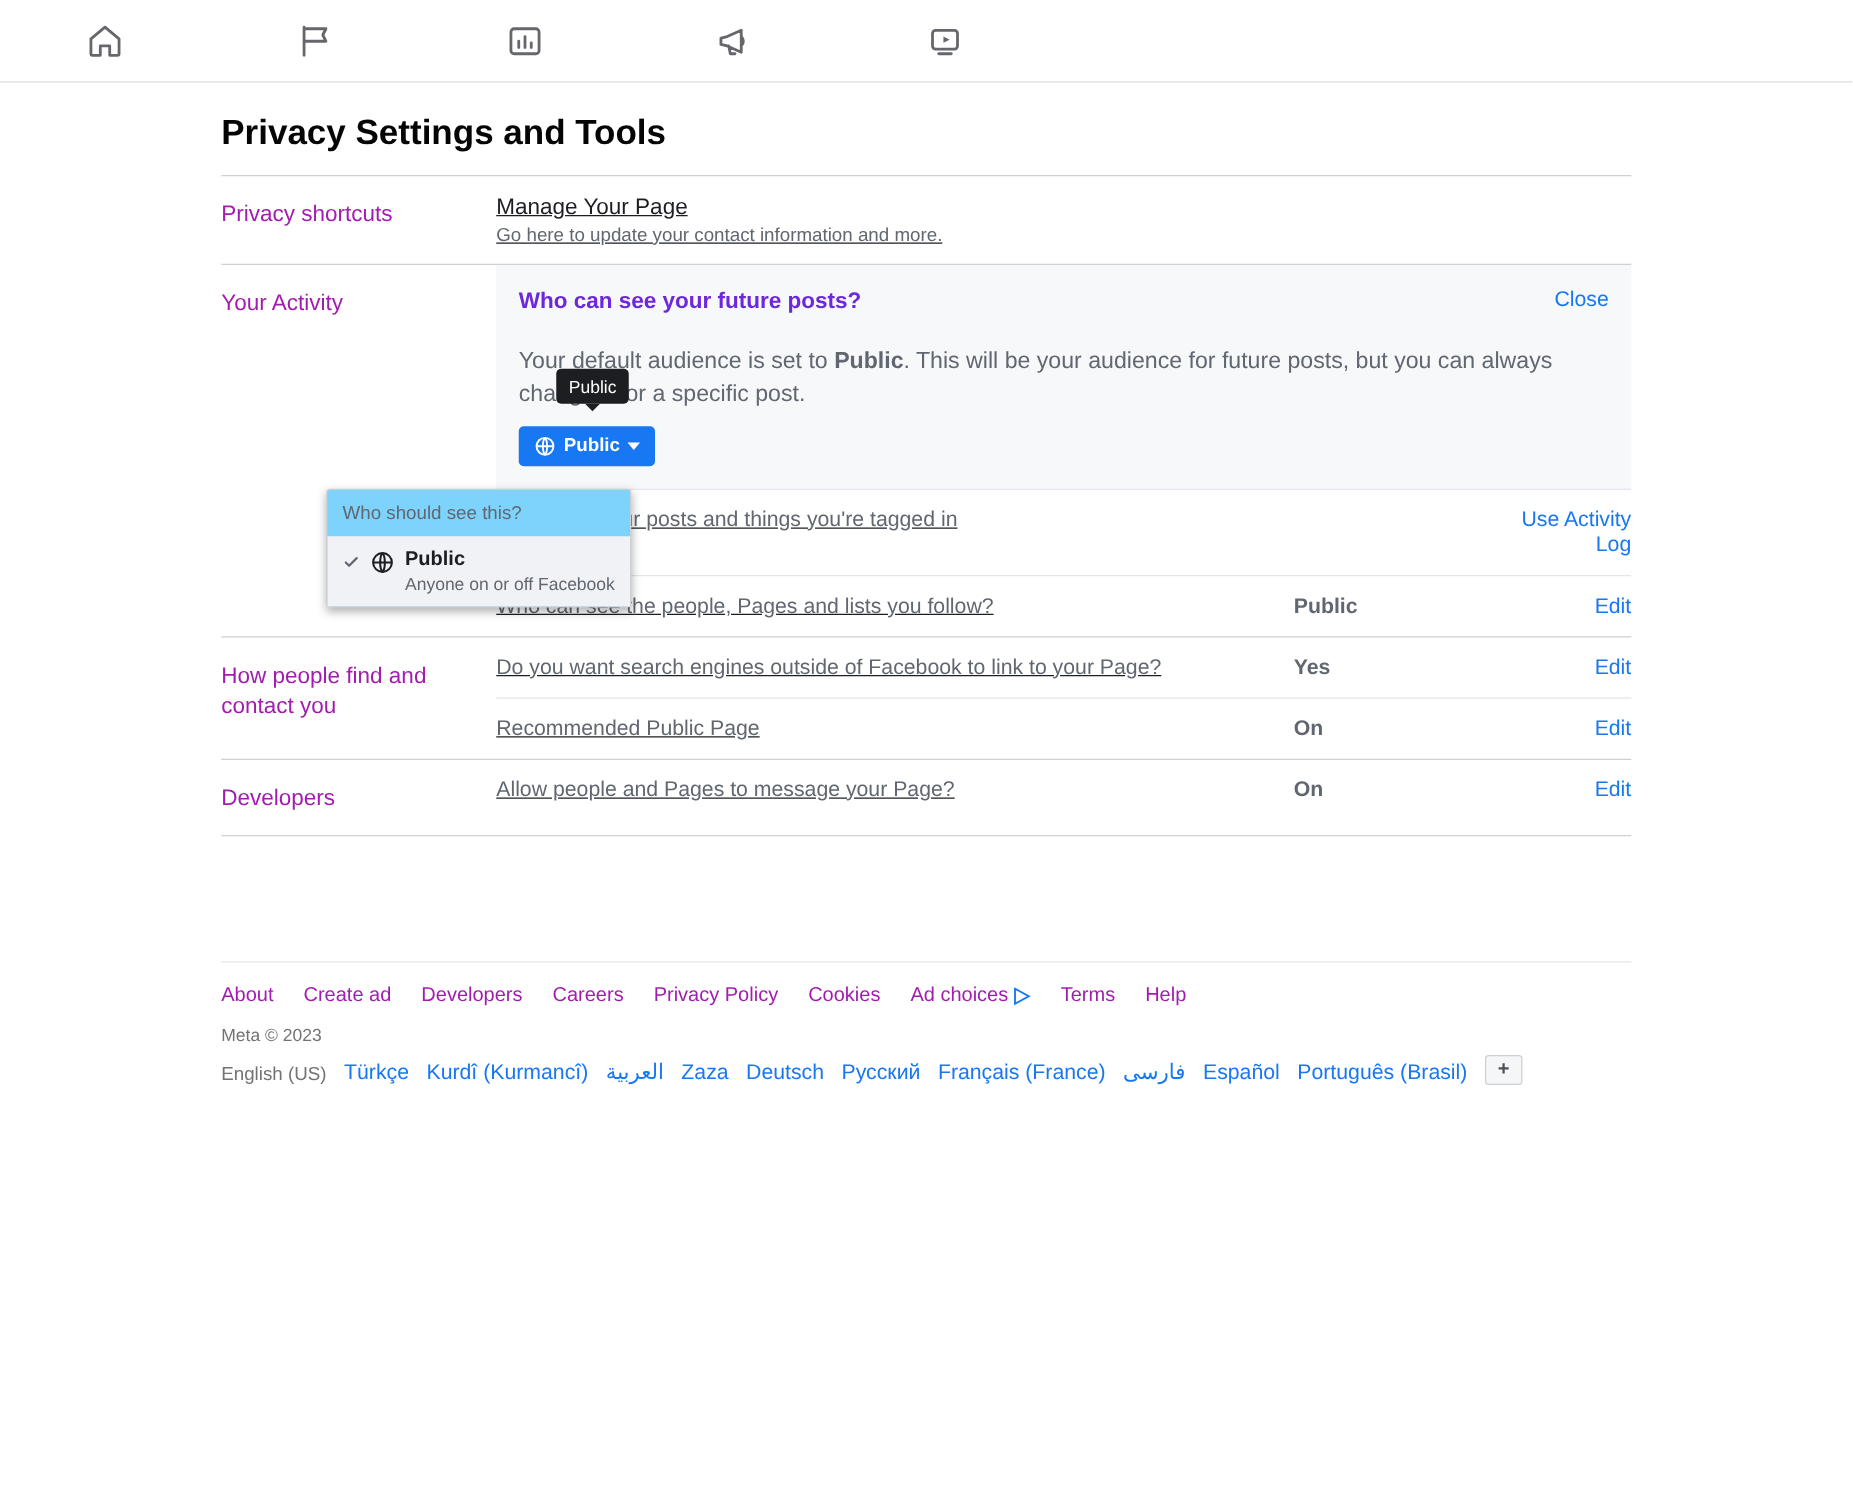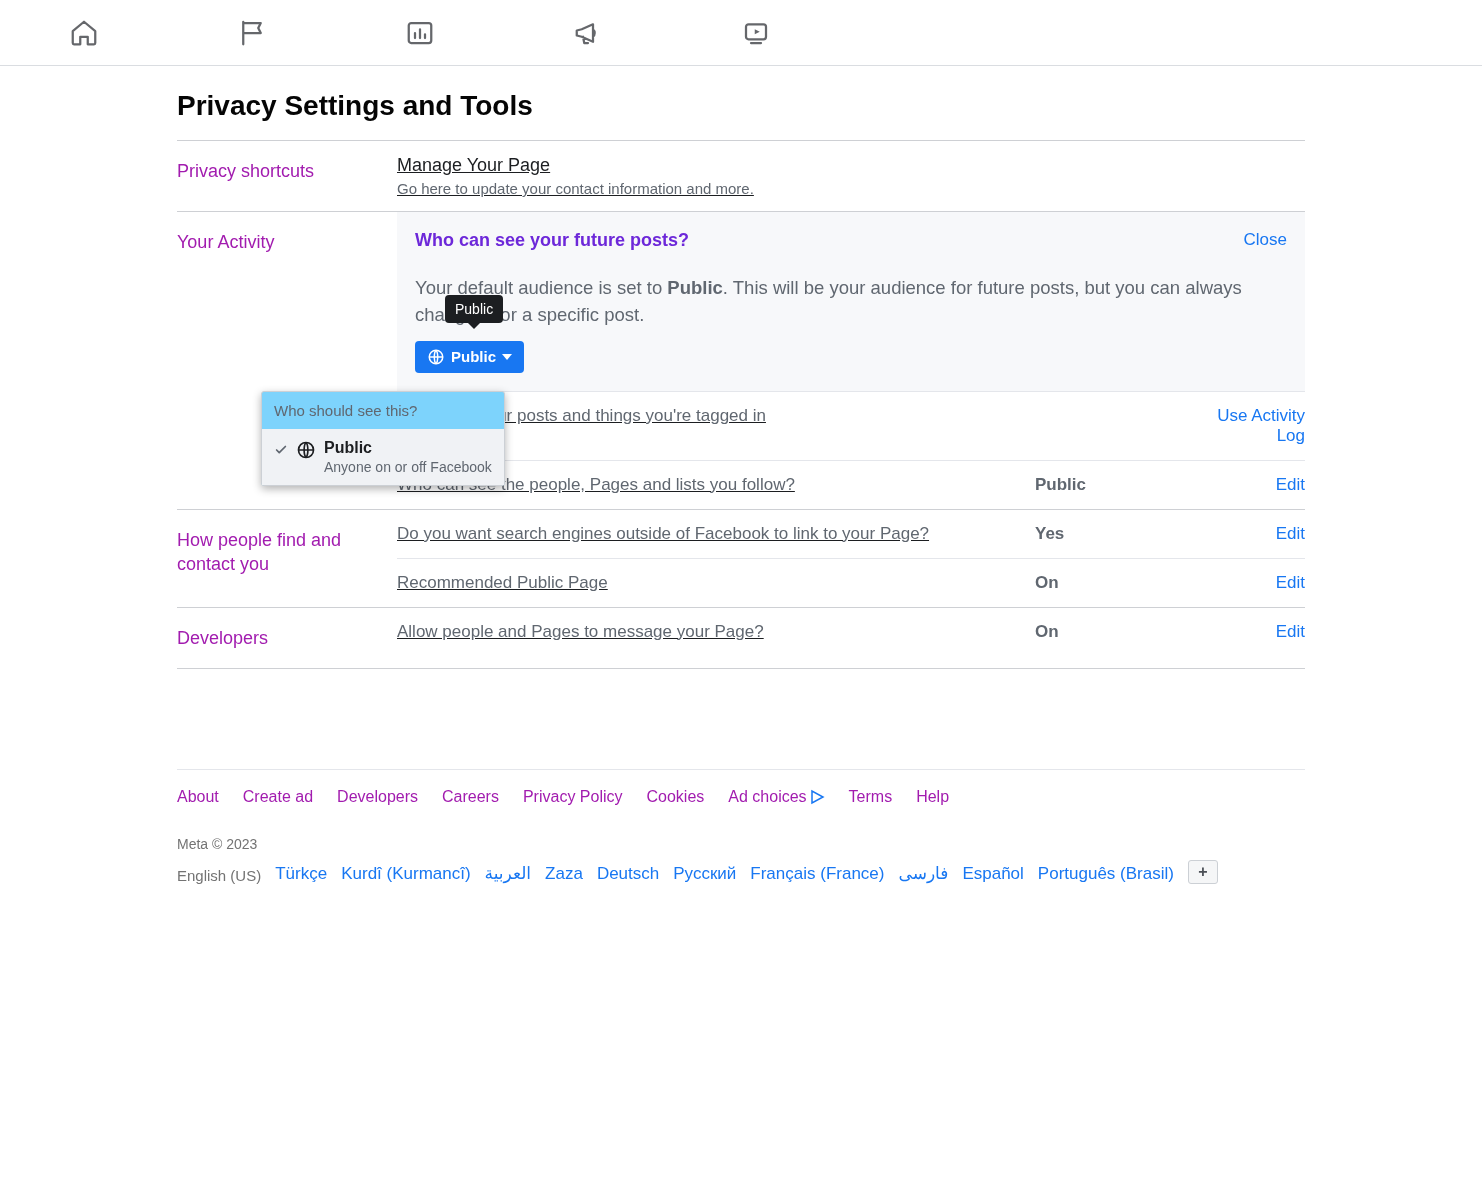--- a/index.html
+++ b/index.html
@@ -35,21 +35,21 @@
 .popover-head { padding: 10px 12px; color: #606770; font-size: 15px; }
 .popover-item { display: flex; align-items: flex-start; padding: 10px 12px; background: #f0f2f5; cursor: pointer; gap: 8px; }
 .popover-item .check { width: 14px; margin-top: 4px; }
 .popover-item .globe { width: 20px; height: 20px; margin-top: 1px; }
 .popover-item-body .t { font-size: 16px; font-weight: 700; color: #1c1e21; }
 .popover-item-body .s { font-size: 14px; color: #606770; margin-top: 2px; }
 .close-link { float: right; font-size: 17px; }
 .footer { max-width: 1128px; margin: 100px auto 40px; border-top: 1px solid #e4e6eb; padding-top: 18px; }
 .footer-links { display: flex; gap: 24px; flex-wrap: wrap; }
 .footer-links a { color: #a21caf; text-decoration: none; font-size: 16px; }
-.copyright { color: #737373; font-size: 14px; margin-top: 30px; }
+.copyright { color: #737373; font-size: 14px; margin-top: 14px; }
 .langs { display: flex; gap: 14px; flex-wrap: wrap; margin-top: 8px; align-items: flex-end; }
 .langs a { color: #1877f2; text-decoration: none; font-size: 17px; }
 .langs .cur { color: #737373; font-size: 15px; }
 .plus-btn { border: 1px solid #ccd0d5; background: #f5f6f7; border-radius: 3px; width: 30px; height: 24px; display: inline-flex; align-items: center; justify-content: center; cursor: pointer; font-size: 16px; font-weight: 700; color: #4b4f56; }
 .adchoice { display: inline-flex; align-items: center; gap: 2px; }
 </style>
 </head>
 <body>
 
 <div class="topnav">

